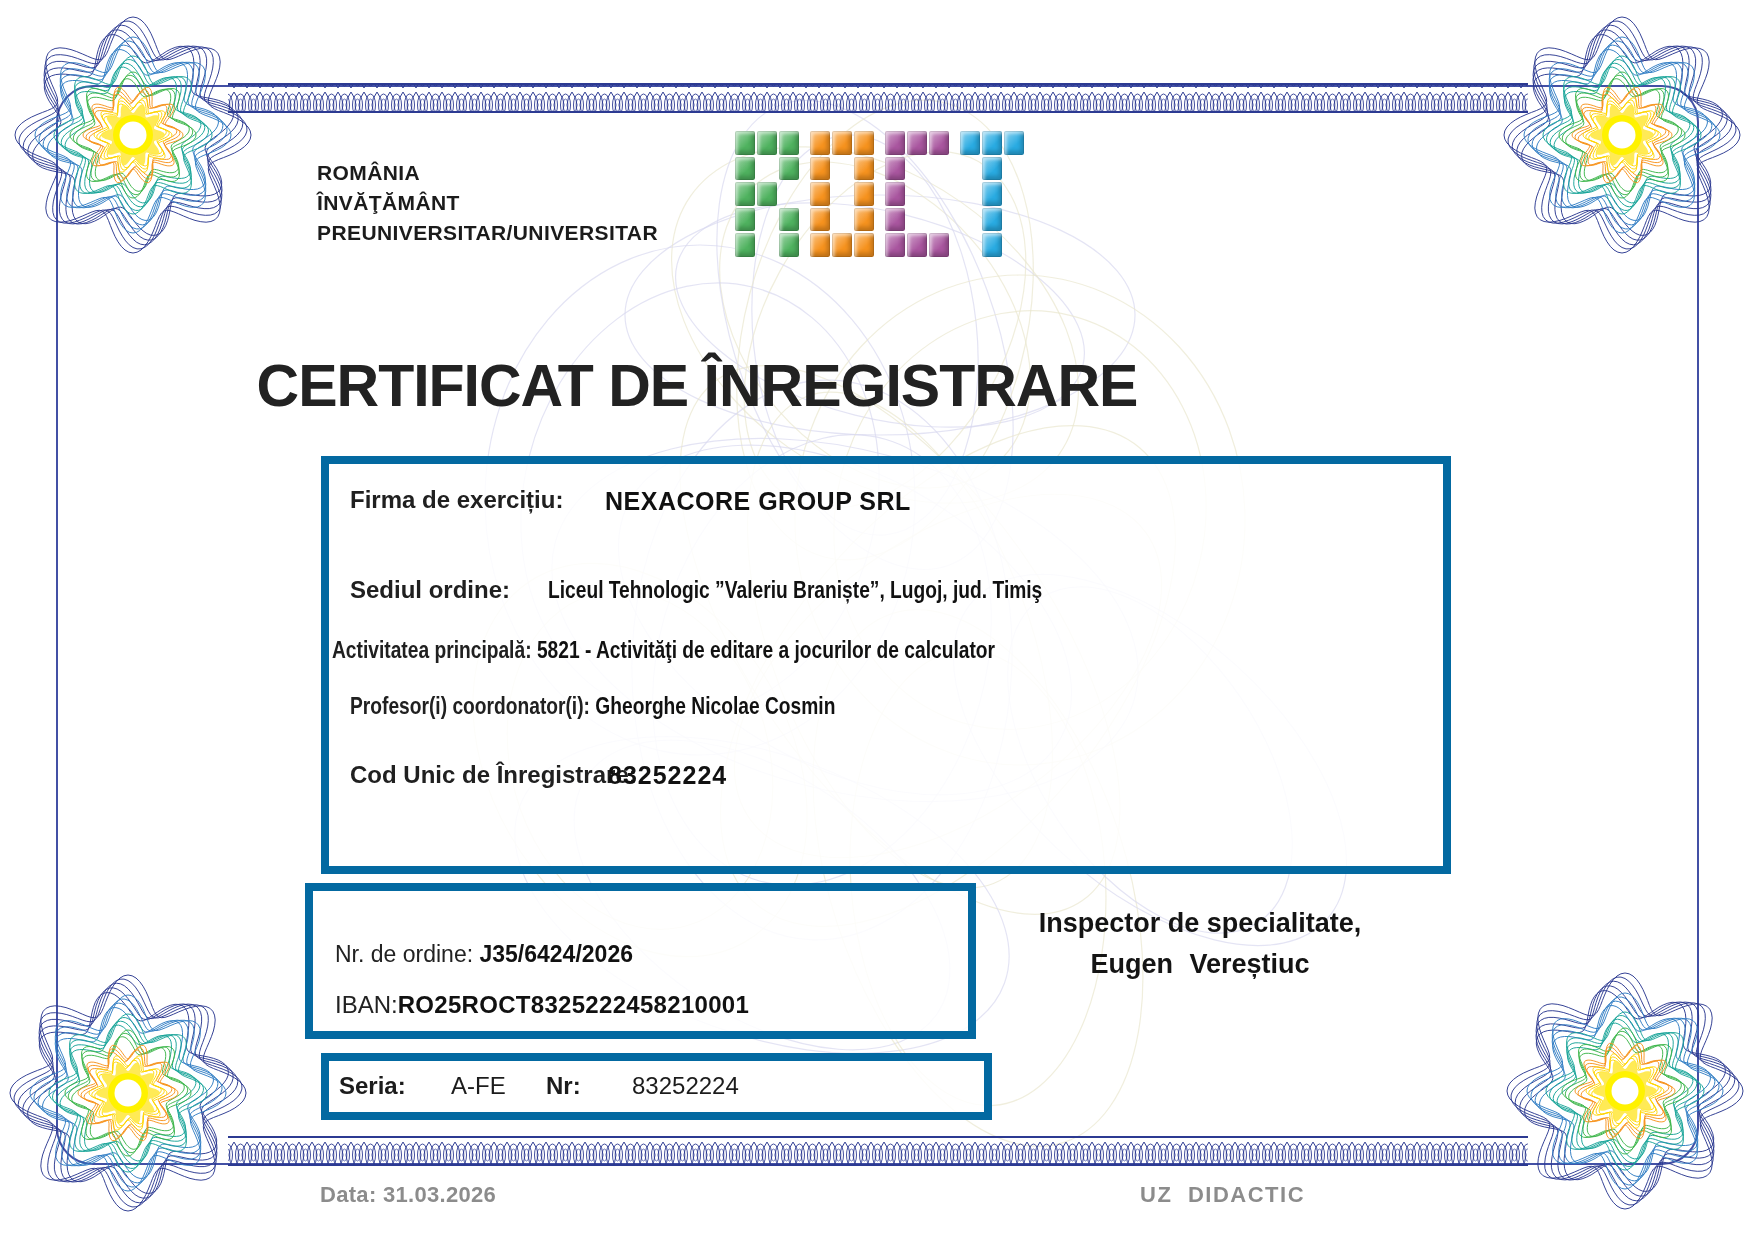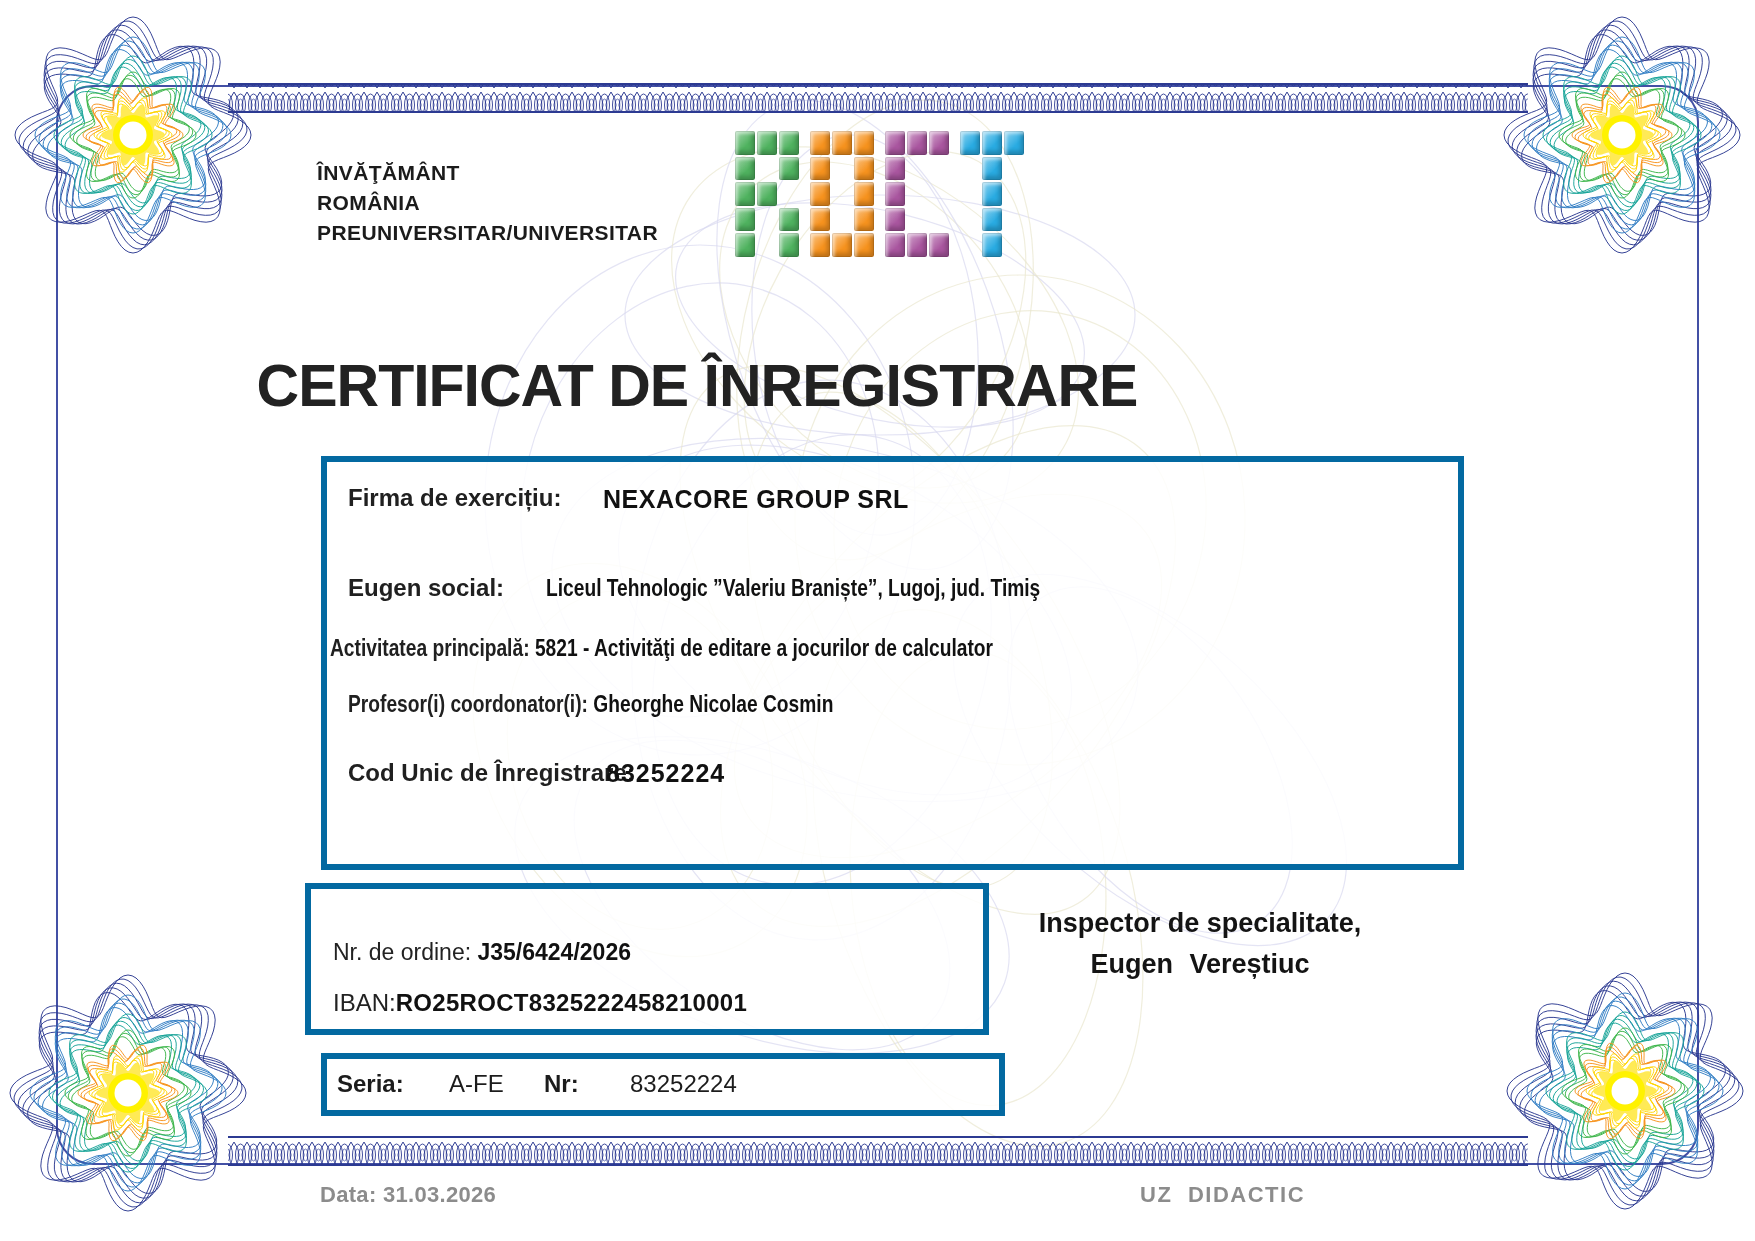--- a/index.html
+++ b/index.html
@@ -25,21 +25,21 @@
   .cell{width:20px;height:23.5px;border-radius:2px;
         background:linear-gradient(135deg,rgba(255,255,255,.5),rgba(255,255,255,0) 60%),var(--c);
         box-shadow:inset 0 0 0 1px rgba(0,0,0,.10),
                    inset 3px 3px 3px rgba(255,255,255,.45),
                    inset -3px -4px 4px rgba(0,0,0,.22);}
   .cell.empty{background:transparent;box-shadow:none;}
 
   .title{position:absolute;left:0;top:352px;width:1394px;text-align:center;
          color:#222222;font-size:59px;font-weight:700;letter-spacing:-1px;}
 
-  .box{position:absolute;border:6px solid #0369a1;background:rgba(255,255,255,.86);padding-left:17px;}
+  .box{position:absolute;border:8px solid #0369a1;background:rgba(255,255,255,.86);}
   .main-box{left:321px;top:456px;width:1114px;height:402px;}
   .reg-box{left:305px;top:883px;width:655px;height:140px;}
   .seria-box{left:321px;top:1053px;width:655px;height:51px;}
 
   .row{position:absolute;white-space:nowrap;color:#1f1f1f;font-size:24px;}
   .lbl{font-weight:700;color:#202020;}
   .val{font-weight:700;color:#111;}
   .cond{display:inline-block;transform:scaleX(.80);transform-origin:left center;}
 
   .r-firma{left:21px;top:22px;}
@@ -228,22 +228,22 @@
       <path d="M166.6,125.0L164.6,126.4L162.3,127.6L160.1,128.7L158.0,129.6L156.5,130.6L155.6,131.5L155.4,132.6L155.9,133.9L157.0,135.4L158.4,137.2L160.0,139.2L161.5,141.3L162.6,143.3L163.2,145.3L163.0,147.0L162.2,148.2L160.7,149.1L158.6,149.4L156.2,149.4L153.7,149.1L151.2,148.6L149.0,148.2L147.2,148.0L145.9,148.2L145.1,149.0L144.8,150.3L144.8,152.2L144.9,154.5L145.0,157.0L145.0,159.6L144.6,161.9L143.9,163.9L142.9,165.1L141.4,165.7L139.7,165.5L137.8,164.5L135.9,163.1L134.1,161.3L132.3,159.5L130.8,157.8L129.4,156.7L128.3,156.1L127.2,156.3L126.1,157.1L125.0,158.6L123.8,160.6L122.4,162.7L120.8,164.7L119.2,166.4L117.5,167.6L115.9,168.0L114.4,167.6L113.1,166.4L112.2,164.5L111.4,162.2L111.0,159.7L110.7,157.2L110.4,155.0L110.0,153.2L109.4,152.1L108.4,151.6L107.0,151.7L105.2,152.2L103.1,153.0L100.7,153.9L98.3,154.7L95.9,155.1L93.9,155.0L92.4,154.4L91.4,153.2L91.1,151.5L91.4,149.4L92.2,147.2L93.3,144.8L94.5,142.6L95.6,140.7L96.3,139.0L96.4,137.7L96.0,136.7L94.8,136.0L93.0,135.4L90.8,134.8L88.3,134.1L85.9,133.3L83.8,132.3L82.2,131.0L81.3,129.6L81.2,128.1L82.0,126.5L83.4,125.0L85.4,123.6L87.7,122.4L89.9,121.3L92.0,120.4L93.5,119.4L94.4,118.5L94.6,117.4L94.1,116.1L93.0,114.6L91.6,112.8L90.0,110.8L88.5,108.7L87.4,106.7L86.8,104.7L87.0,103.0L87.8,101.8L89.3,100.9L91.4,100.6L93.8,100.6L96.3,100.9L98.8,101.4L101.0,101.8L102.8,102.0L104.1,101.8L104.9,101.0L105.2,99.7L105.2,97.8L105.1,95.5L105.0,93.0L105.0,90.4L105.4,88.1L106.1,86.1L107.1,84.9L108.6,84.3L110.3,84.5L112.2,85.5L114.1,86.9L115.9,88.7L117.7,90.5L119.2,92.2L120.6,93.3L121.7,93.9L122.8,93.7L123.9,92.9L125.0,91.4L126.2,89.4L127.6,87.3L129.2,85.3L130.8,83.6L132.5,82.4L134.1,82.0L135.6,82.4L136.9,83.6L137.8,85.5L138.6,87.8L139.0,90.3L139.3,92.8L139.6,95.0L140.0,96.8L140.6,97.9L141.6,98.4L143.0,98.3L144.8,97.8L146.9,97.0L149.3,96.1L151.7,95.3L154.1,94.9L156.1,95.0L157.6,95.6L158.6,96.8L158.9,98.5L158.6,100.6L157.8,102.8L156.7,105.2L155.5,107.4L154.4,109.3L153.7,111.0L153.6,112.3L154.0,113.3L155.2,114.0L157.0,114.6L159.2,115.2L161.7,115.9L164.1,116.7L166.2,117.7L167.8,119.0L168.7,120.4L168.8,121.9L168.0,123.5L166.6,125.0Z" fill="none" stroke="#f7941d" stroke-width="1" opacity="0.95"></path>
       <path d="M164.0,125.0L163.6,126.3L162.5,127.6L160.8,128.8L158.7,129.7L156.5,130.5L154.3,131.2L152.6,131.9L151.3,132.5L150.7,133.3L150.7,134.4L151.3,135.6L152.4,137.2L153.7,139.0L155.1,141.0L156.2,143.0L156.9,144.9L157.0,146.6L156.6,147.9L155.4,148.8L153.8,149.2L151.8,149.1L149.5,148.6L147.2,148.0L145.1,147.3L143.3,146.8L141.8,146.6L140.9,146.8L140.3,147.7L140.1,149.1L140.0,151.0L140.0,153.2L139.9,155.6L139.6,157.9L139.1,159.9L138.2,161.3L137.1,162.1L135.7,162.1L134.1,161.5L132.5,160.2L130.9,158.5L129.4,156.6L128.1,154.8L127.0,153.3L126.0,152.3L125.0,152.0L124.0,152.3L123.0,153.3L121.9,154.8L120.6,156.6L119.1,158.5L117.5,160.2L115.9,161.5L114.3,162.1L112.9,162.1L111.8,161.3L110.9,159.9L110.4,157.9L110.1,155.6L110.0,153.2L110.0,151.0L109.9,149.1L109.7,147.7L109.1,146.8L108.2,146.6L106.7,146.8L104.9,147.3L102.8,148.0L100.5,148.6L98.2,149.1L96.2,149.2L94.6,148.8L93.4,147.9L93.0,146.6L93.1,144.9L93.8,143.0L94.9,141.0L96.3,139.0L97.6,137.2L98.7,135.6L99.3,134.4L99.3,133.3L98.7,132.5L97.4,131.9L95.7,131.2L93.5,130.5L91.3,129.7L89.2,128.8L87.5,127.6L86.4,126.3L86.0,125.0L86.4,123.7L87.5,122.4L89.2,121.2L91.3,120.3L93.5,119.5L95.7,118.8L97.4,118.1L98.7,117.5L99.3,116.7L99.3,115.6L98.7,114.4L97.6,112.8L96.3,111.0L94.9,109.0L93.8,107.0L93.1,105.1L93.0,103.4L93.4,102.1L94.6,101.2L96.2,100.8L98.2,100.9L100.5,101.4L102.8,102.0L104.9,102.7L106.7,103.2L108.2,103.4L109.1,103.2L109.7,102.3L109.9,100.9L110.0,99.0L110.0,96.8L110.1,94.4L110.4,92.1L110.9,90.1L111.8,88.7L112.9,87.9L114.3,87.9L115.9,88.5L117.5,89.8L119.1,91.5L120.6,93.4L121.9,95.2L123.0,96.7L124.0,97.7L125.0,98.0L126.0,97.7L127.0,96.7L128.1,95.2L129.4,93.4L130.9,91.5L132.5,89.8L134.1,88.5L135.7,87.9L137.1,87.9L138.2,88.7L139.1,90.1L139.6,92.1L139.9,94.4L140.0,96.8L140.0,99.0L140.1,100.9L140.3,102.3L140.9,103.2L141.8,103.4L143.3,103.2L145.1,102.7L147.2,102.0L149.5,101.4L151.8,100.9L153.8,100.8L155.4,101.2L156.6,102.1L157.0,103.4L156.9,105.1L156.2,107.0L155.1,109.0L153.7,111.0L152.4,112.8L151.3,114.4L150.7,115.6L150.7,116.7L151.3,117.5L152.6,118.1L154.3,118.8L156.5,119.5L158.7,120.3L160.8,121.2L162.5,122.4L163.6,123.7L164.0,125.0Z" fill="none" stroke="#ffd400" stroke-width="1" opacity="0.95"></path>
       <path d="M160.7,125.0L159.6,126.2L158.1,127.3L156.2,128.3L154.3,129.1L152.5,129.9L151.1,130.6L150.2,131.3L149.8,132.1L150.0,133.1L150.7,134.4L151.8,135.8L153.0,137.5L154.1,139.2L155.1,141.0L155.6,142.6L155.6,144.1L155.0,145.2L153.9,146.0L152.3,146.3L150.4,146.3L148.3,146.0L146.3,145.6L144.4,145.1L142.9,144.8L141.7,144.9L140.9,145.4L140.5,146.3L140.3,147.7L140.3,149.5L140.3,151.5L140.2,153.6L139.9,155.6L139.4,157.2L138.5,158.4L137.4,159.0L136.0,158.9L134.5,158.3L133.0,157.1L131.5,155.7L130.1,154.1L128.9,152.7L127.8,151.6L126.8,150.9L125.9,150.8L125.0,151.3L124.0,152.4L123.0,153.8L121.8,155.4L120.5,157.1L119.1,158.5L117.7,159.5L116.3,160.0L115.0,159.8L114.0,158.9L113.2,157.5L112.6,155.7L112.2,153.7L112.0,151.6L111.9,149.7L111.6,148.1L111.2,147.0L110.6,146.4L109.5,146.3L108.1,146.6L106.4,147.1L104.5,147.8L102.5,148.3L100.5,148.6L98.8,148.6L97.4,148.2L96.5,147.3L96.1,146.0L96.3,144.4L96.9,142.6L97.8,140.7L98.9,138.9L99.9,137.3L100.6,135.9L100.9,134.7L100.7,133.8L100.0,133.1L98.7,132.5L97.0,132.0L95.1,131.4L93.1,130.6L91.3,129.7L89.9,128.7L89.0,127.5L88.8,126.3L89.3,125.0L90.4,123.8L91.9,122.7L93.8,121.7L95.7,120.9L97.5,120.1L98.9,119.4L99.8,118.7L100.2,117.9L100.0,116.9L99.3,115.6L98.2,114.2L97.0,112.5L95.9,110.8L94.9,109.0L94.4,107.4L94.4,105.9L95.0,104.8L96.1,104.0L97.7,103.7L99.6,103.7L101.7,104.0L103.7,104.4L105.6,104.9L107.1,105.2L108.3,105.1L109.1,104.6L109.5,103.7L109.7,102.3L109.7,100.5L109.7,98.5L109.8,96.4L110.1,94.4L110.6,92.8L111.5,91.6L112.6,91.0L114.0,91.1L115.5,91.7L117.0,92.9L118.5,94.3L119.9,95.9L121.1,97.3L122.2,98.4L123.2,99.1L124.1,99.2L125.0,98.7L126.0,97.6L127.0,96.2L128.2,94.6L129.5,92.9L130.9,91.5L132.3,90.5L133.7,90.0L135.0,90.2L136.0,91.1L136.8,92.5L137.4,94.3L137.8,96.3L138.0,98.4L138.1,100.3L138.4,101.9L138.8,103.0L139.4,103.6L140.5,103.7L141.9,103.4L143.6,102.9L145.5,102.2L147.5,101.7L149.5,101.4L151.2,101.4L152.6,101.8L153.5,102.7L153.9,104.0L153.7,105.6L153.1,107.4L152.2,109.3L151.1,111.1L150.1,112.7L149.4,114.1L149.1,115.3L149.3,116.2L150.0,116.9L151.3,117.5L153.0,118.0L154.9,118.6L156.9,119.4L158.7,120.3L160.1,121.3L161.0,122.5L161.2,123.7L160.7,125.0Z" fill="none" stroke="#ffd400" stroke-width="1" opacity="0.95"></path>
       <path d="M156.7,125.0L155.4,126.1L153.8,127.0L152.2,127.9L150.8,128.6L149.7,129.4L149.1,130.1L149.0,131.0L149.3,132.0L150.0,133.1L150.9,134.4L152.0,135.9L153.0,137.5L153.7,139.0L154.0,140.4L153.9,141.7L153.2,142.7L152.2,143.3L150.7,143.7L148.9,143.7L147.1,143.6L145.3,143.3L143.8,143.1L142.5,143.1L141.5,143.3L140.9,143.9L140.5,144.9L140.4,146.2L140.4,147.9L140.4,149.7L140.3,151.5L140.0,153.2L139.4,154.5L138.6,155.5L137.5,155.9L136.2,155.8L134.8,155.2L133.4,154.2L132.0,153.0L130.7,151.8L129.5,150.7L128.5,149.9L127.6,149.5L126.7,149.6L125.9,150.2L125.0,151.3L124.0,152.6L123.0,154.0L121.8,155.4L120.6,156.6L119.3,157.4L118.1,157.6L116.9,157.3L116.0,156.5L115.2,155.2L114.6,153.6L114.2,151.8L113.9,150.0L113.6,148.4L113.2,147.2L112.7,146.3L111.9,145.9L110.9,145.9L109.6,146.2L108.0,146.8L106.3,147.3L104.5,147.8L102.8,148.0L101.4,147.8L100.2,147.3L99.5,146.4L99.2,145.2L99.3,143.7L99.8,142.0L100.5,140.3L101.3,138.7L102.0,137.2L102.4,136.0L102.5,135.0L102.1,134.2L101.3,133.6L100.0,133.1L98.5,132.6L96.7,132.0L95.1,131.4L93.6,130.5L92.5,129.6L91.8,128.5L91.8,127.3L92.3,126.1L93.3,125.0L94.6,123.9L96.2,123.0L97.8,122.1L99.2,121.4L100.3,120.6L100.9,119.9L101.0,119.0L100.7,118.0L100.0,116.9L99.1,115.6L98.0,114.1L97.0,112.5L96.3,111.0L96.0,109.6L96.1,108.3L96.8,107.3L97.8,106.7L99.3,106.3L101.1,106.3L102.9,106.4L104.7,106.7L106.2,106.9L107.5,106.9L108.5,106.7L109.1,106.1L109.5,105.1L109.6,103.8L109.6,102.1L109.6,100.3L109.7,98.5L110.0,96.8L110.6,95.5L111.4,94.5L112.5,94.1L113.8,94.2L115.2,94.8L116.6,95.8L118.0,97.0L119.3,98.2L120.5,99.3L121.5,100.1L122.4,100.5L123.3,100.4L124.1,99.8L125.0,98.7L126.0,97.4L127.0,96.0L128.2,94.6L129.4,93.4L130.7,92.6L131.9,92.4L133.1,92.7L134.0,93.5L134.8,94.8L135.4,96.4L135.8,98.2L136.1,100.0L136.4,101.6L136.8,102.8L137.3,103.7L138.1,104.1L139.1,104.1L140.4,103.8L142.0,103.2L143.7,102.7L145.5,102.2L147.2,102.0L148.6,102.2L149.8,102.7L150.5,103.6L150.8,104.8L150.7,106.3L150.2,108.0L149.5,109.7L148.7,111.3L148.0,112.8L147.6,114.0L147.5,115.0L147.9,115.8L148.7,116.4L150.0,116.9L151.5,117.4L153.3,118.0L154.9,118.6L156.4,119.5L157.5,120.4L158.2,121.5L158.2,122.7L157.7,123.9L156.7,125.0Z" fill="none" stroke="#ffd400" stroke-width="1" opacity="0.95"></path>
       <path d="M157.0,125.0L156.7,126.1L155.8,127.2L154.3,128.1L152.6,128.9L150.7,129.5L149.0,130.1L147.5,130.6L146.4,131.1L145.9,131.8L146.0,132.6L146.5,133.7L147.4,135.0L148.5,136.5L149.6,138.1L150.5,139.8L151.1,141.3L151.3,142.7L150.9,143.8L150.0,144.5L148.6,144.8L146.9,144.7L145.0,144.4L143.2,143.8L141.4,143.2L139.9,142.7L138.7,142.6L137.9,142.8L137.5,143.5L137.3,144.6L137.3,146.2L137.3,148.1L137.2,150.0L137.0,151.9L136.5,153.6L135.8,154.8L134.9,155.4L133.7,155.5L132.5,154.9L131.1,153.9L129.8,152.4L128.6,150.9L127.6,149.4L126.6,148.1L125.8,147.3L125.0,147.0L124.2,147.3L123.4,148.1L122.4,149.4L121.4,150.9L120.2,152.4L118.9,153.9L117.5,154.9L116.3,155.5L115.1,155.4L114.2,154.8L113.5,153.6L113.0,151.9L112.8,150.0L112.7,148.1L112.8,146.2L112.7,144.6L112.5,143.5L112.1,142.8L111.3,142.6L110.1,142.7L108.6,143.2L106.8,143.8L105.0,144.4L103.1,144.7L101.4,144.8L100.0,144.5L99.1,143.8L98.7,142.7L98.9,141.3L99.5,139.8L100.4,138.1L101.5,136.5L102.6,135.0L103.5,133.7L104.0,132.6L104.1,131.8L103.6,131.1L102.5,130.6L101.0,130.1L99.3,129.5L97.4,128.9L95.7,128.1L94.2,127.2L93.3,126.1L93.0,125.0L93.3,123.9L94.2,122.8L95.7,121.9L97.4,121.1L99.3,120.5L101.0,119.9L102.5,119.4L103.6,118.9L104.1,118.2L104.0,117.4L103.5,116.3L102.6,115.0L101.5,113.5L100.4,111.9L99.5,110.3L98.9,108.7L98.7,107.3L99.1,106.2L100.0,105.5L101.4,105.2L103.1,105.3L105.0,105.6L106.8,106.2L108.6,106.8L110.1,107.3L111.3,107.4L112.1,107.2L112.5,106.5L112.7,105.4L112.8,103.8L112.7,101.9L112.8,100.0L113.0,98.1L113.5,96.4L114.2,95.2L115.1,94.6L116.3,94.5L117.5,95.1L118.9,96.1L120.2,97.6L121.4,99.1L122.4,100.6L123.4,101.9L124.2,102.7L125.0,103.0L125.8,102.7L126.6,101.9L127.6,100.6L128.6,99.1L129.8,97.6L131.1,96.1L132.5,95.1L133.7,94.5L134.9,94.6L135.8,95.2L136.5,96.4L137.0,98.1L137.2,100.0L137.3,101.9L137.3,103.8L137.3,105.4L137.5,106.5L137.9,107.2L138.7,107.4L139.9,107.3L141.4,106.8L143.2,106.2L145.0,105.6L146.9,105.3L148.6,105.2L150.0,105.5L150.9,106.2L151.3,107.3L151.1,108.7L150.5,110.2L149.6,111.9L148.5,113.5L147.4,115.0L146.5,116.3L146.0,117.4L145.9,118.2L146.4,118.9L147.5,119.4L149.0,119.9L150.7,120.5L152.6,121.1L154.3,121.9L155.8,122.8L156.7,123.9L157.0,125.0Z" fill="#ffe94d" opacity="0.95"></path>
       <circle cx="125" cy="125" r="20" fill="#fff200"></circle>
       <circle cx="125" cy="125" r="13.5" fill="#ffffff"></circle>
     </svg>
 
   <div class="hdr-left">
+    <div>ROMÂNIA</div>
     <div>ÎNVĂŢĂMÂNT</div>
-    <div>ROMÂNIA</div>
     <div>PREUNIVERSITAR/UNIVERSITAR</div>
   </div>
 
   <div class="logo" id="logo">
       <div class="letter">
         <div class="cell" style="--c: #4fb25f;"></div>
         <div class="cell" style="--c: #4fb25f;"></div>
         <div class="cell" style="--c: #4fb25f;"></div>
         <div class="cell" style="--c: #4fb25f;"></div>
         <div class="cell empty"></div>
@@ -313,21 +313,21 @@
 
 
   <div class="title">CERTIFICAT DE ÎNREGISTRARE</div>
 
   <div class="box main-box">
     <div class="row r-firma">
       <span class="lbl">Firma de exercițiu:</span>
       <span class="val">NEXACORE GROUP SRL</span>
     </div>
     <div class="row r-sediu">
-      <span class="lbl">Eugen social:</span>
+      <span class="lbl">Sediul ordine:</span>
       <span class="val"><span class="cond">Liceul Tehnologic ”Valeriu Braniște”, Lugoj, jud. Timiş</span></span>
     </div>
     <div class="row r-activ">
       <span class="cond">
         <span class="lbl">Activitatea principală:</span>
         <span class="val">5821 - Activităţi de editare a jocurilor de calculator</span>
       </span>
     </div>
     <div class="row r-prof">
       <span class="cond">

